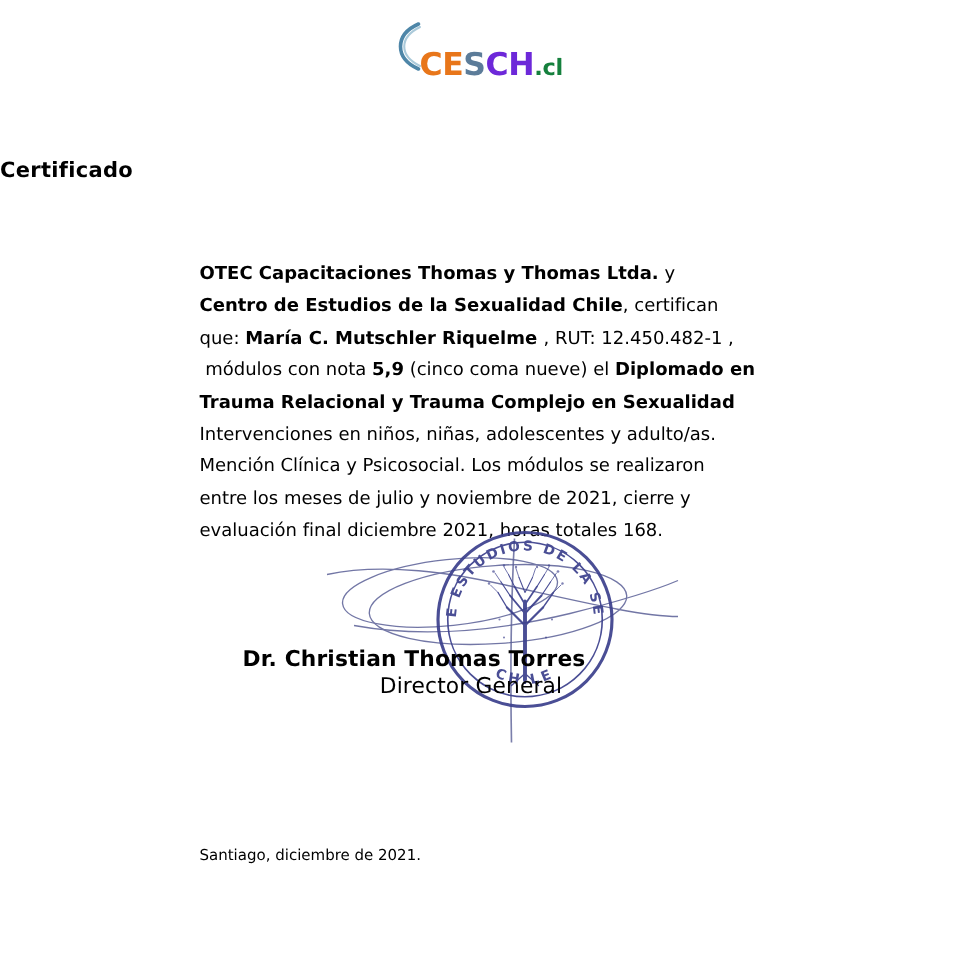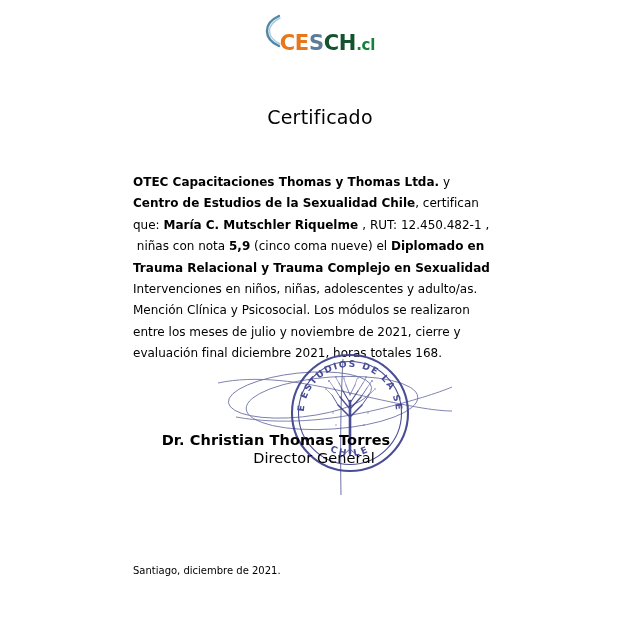--- a/index.html
+++ b/index.html
@@ -47,37 +47,37 @@
     font-family: "DejaVu Sans", "Liberation Sans", sans-serif;
     font-size: 21px;
     font-weight: bold;
     letter-spacing: -0.3px;
     line-height: 1;
     position: relative;
     top: 2px;
   }
   .logo-text .seg-a { color: #E8761A; margin-top: 17px; }
   .logo-text .seg-b { color: #5C7C99; }
-  .logo-text .seg-c { color: #14532d; }
+  .logo-text .seg-c { color: #6d28d9; }
   .logo-text .seg-d {
     color: #15803d;
     font-size: 15px;
     font-weight: bold;
     letter-spacing: -0.2px;
   }
 
   
   .doc-title {
     position: absolute;
     top: 106px;
     left: 0;
     width: 640px;
-    text-align: center;
-    font-size: 19px;
-    font-weight: normal;
+    text-align: left;
+    font-size: 14px;
+    font-weight: bold;
     letter-spacing: 0.2px;
   }
 
   
   .body-block {
     position: absolute;
     top: 172px;
     left: 133px;
     width: 400px;
     font-size: 12px;
@@ -142,21 +142,21 @@
     <span class="logo-text"><span class="seg-a">CE</span><span class="seg-b">S</span><span class="seg-c">CH</span><span class="seg-d">.cl</span></span>
   </div>
 </div>
 
 <div class="doc-title">Certificado</div>
 
 <div class="body-block">
   <div class="ln"><b>OTEC Capacitaciones Thomas y Thomas Ltda.</b><span> y</span></div>
   <div class="ln"><b>Centro de Estudios de la Sexualidad Chile</b><span>, certifican</span></div>
   <div class="ln"><span>que: </span><b>María C. Mutschler Riquelme </b><span>, RUT: 12.450.482-1 ,</span></div>
-  <div class="ln"><span> niñas con nota </span><b>5,9</b><span> (cinco coma nueve) el </span><b>Diplomado en</b></div>
+  <div class="ln"><span> módulos con nota </span><b>5,9</b><span> (cinco coma nueve) el </span><b>Diplomado en</b></div>
   <div class="ln"><b>Trauma Relacional y Trauma Complejo en Sexualidad</b></div>
   <div class="ln">Intervenciones en niños, niñas, adolescentes y adulto/as.</div>
   <div class="ln">Mención Clínica y Psicosocial. Los módulos se realizaron</div>
   <div class="ln">entre los meses de julio y noviembre de 2021, cierre y</div>
   <div class="ln">evaluación final diciembre 2021, horas totales 168.</div>
 </div>
 
 <div class="sign-zone">
   <svg class="marks" width="640" height="160" viewBox="0 0 640 160">
 

